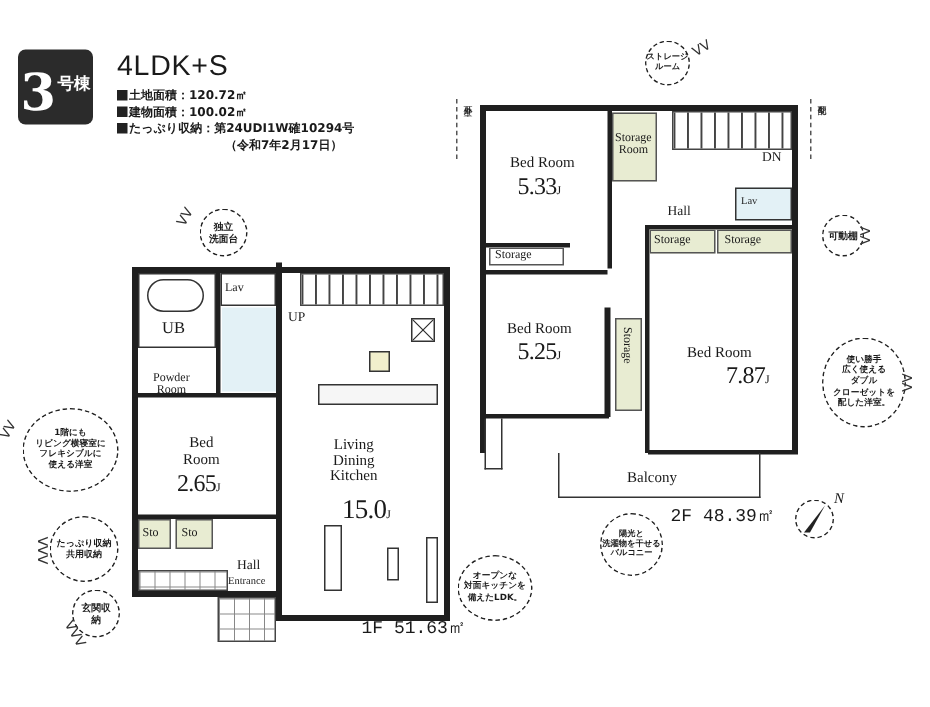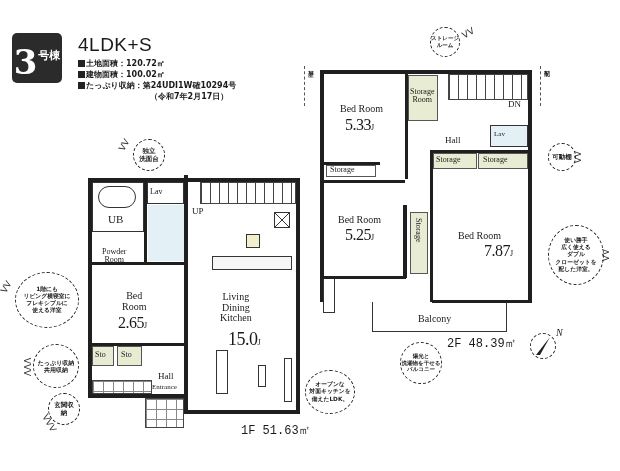--- a/index.html
+++ b/index.html
@@ -91,21 +91,21 @@
   <div class="thin" style="left:246px; top:234px; width:14px; height:14px; background:#f1efcc;"></div>
   <div class="thin" style="left:212px; top:256px; width:80px; height:14px; background:#f6f6f6;"></div>
 
   <div class="room-label" style="left:220px; top:292px; white-space:pre; line-height:1.05;">Living
 Dining
 Kitchen</div>
   <div class="room-label size" style="left:208px; top:330px; font-size:18px;margin-left:20px;"><span>15.0</span><span class="unit">J</span></div>
   <div class="thin" style="left:216px; top:350px; width:12px; height:44px;"></div>
   <div class="thin" style="left:258px; top:365px; width:8px; height:22px;"></div>
   <div class="thin" style="left:284px; top:358px; width:8px; height:44px;"></div>
-  <div class="floor-area" style="left:241px; top:422px;">1F 51.63㎡</div>
+  <div class="floor-area" style="left:241px; top:410px;">1F 51.63㎡</div>
 </div>
 
 <div>
   <div class="wall" style="left:320px; top:70px; width:4px; height:232px;"></div>
   <div class="wall" style="left:320px; top:70px; width:212px; height:4px;"></div>
   <div class="wall" style="left:528px; top:70px; width:4px; height:232px;"></div>
   <div class="wall" style="left:320px; top:276px; width:86px; height:3px;"></div>
   <div class="wall" style="left:432px; top:300px; width:100px; height:3px;"></div>
   <div class="wall" style="left:403px; top:205px; width:4px; height:73px;"></div>
   <div class="wall" style="left:430px; top:150px; width:3px; height:152px;"></div>

